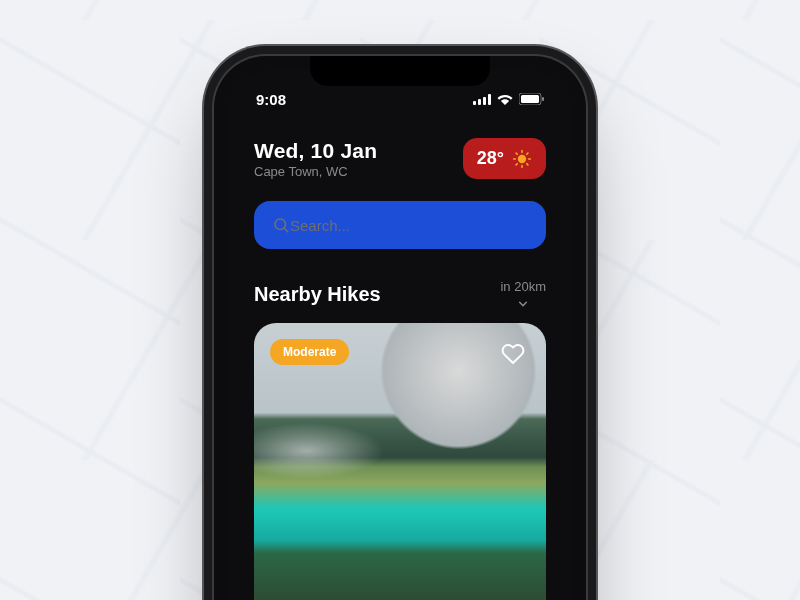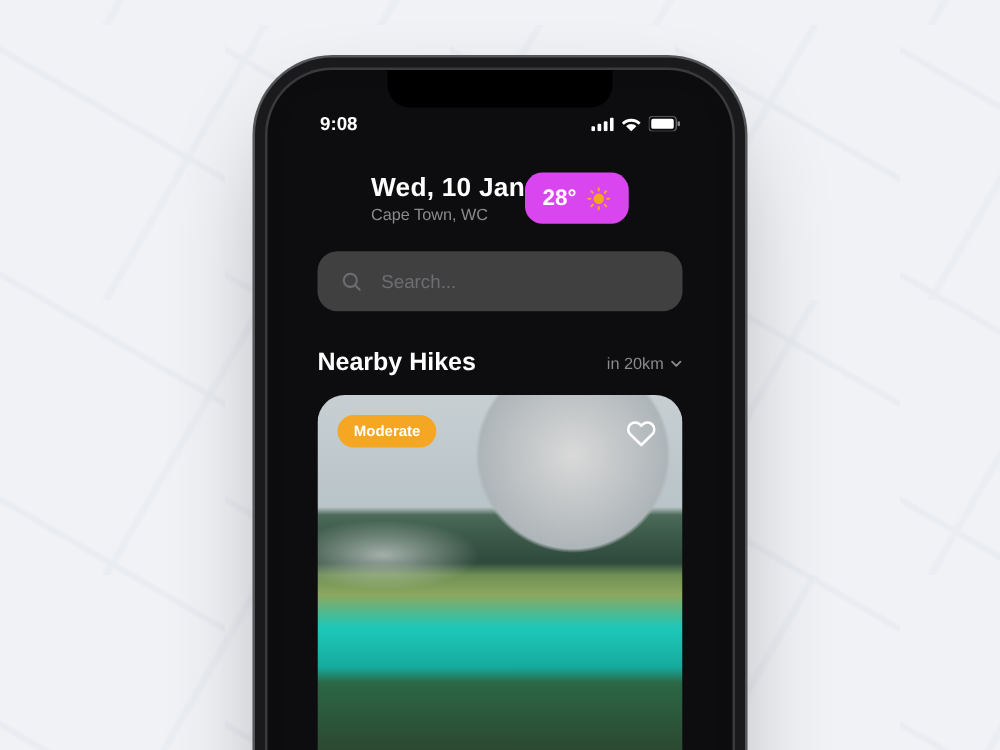--- a/index.html
+++ b/index.html
@@ -63,41 +63,41 @@
     justify-content: space-between;
     align-items: center;
     padding: 14px 28px 0;
     height: 44px;
     font-size: 15px;
     font-weight: 600;
   }
   .status-icons { display: flex; gap: 6px; align-items: center; }
   .header {
     display: flex;
-    justify-content: center;
+    justify-content: space-between;
     align-items: center;
     padding: 24px 26px 0;
   }
   .date-block h1 { font-size: 21px; font-weight: 700; letter-spacing: .2px; }
   .date-block p { font-size: 13px; color: #8a8a8e; margin-top: 1px; }
   .weather {
     display: flex;
     align-items: center;
     gap: 8px;
-    background: #d946ef;
+    background: #b91c1c;
     padding: 10px 14px;
     border-radius: 14px;
   }
   .weather span { font-size: 18px; font-weight: 700; }
   .search {
     margin: 22px 26px 0;
     display: flex;
     align-items: center;
-    gap: 15px;
-    background: #404040;
+    gap: 0;
+    background: #1d4ed8;
     border-radius: 16px;
     padding: 15px 18px;
   }
   .search input {
     background: none;
     border: none;
     outline: none;
     color: #fff;
     font-size: 15px;
     flex: 1;
@@ -112,20 +112,21 @@
   .section-head h2 { font-size: 20px; font-weight: 700; }
   .range-filter {
     display: flex;
     align-items: center;
     gap: 5px;
     font-size: 13px;
     color: #8a8a8e;
     background: none;
     border: none;
     cursor: pointer;
+    flex-direction: column;
   }
   .card {
     margin: 0 26px;
     border-radius: 22px;
     overflow: hidden;
     position: relative;
     height: 320px;
     background:
       radial-gradient(circle at 70% 15%, #d9d9d9, #aeb5b8 22%, transparent 23%),
       linear-gradient(180deg,#c7cfd3 0%,#b9c4c8 28%,#4b6a58 30%,#3a5747 36%,#2f4a3d 42%,#6f8f55 45%,#8ca85e 50%,#1ec7b8 58%,#17b3a6 68%,#2f6f4a 72%,#355a3c 88%);

